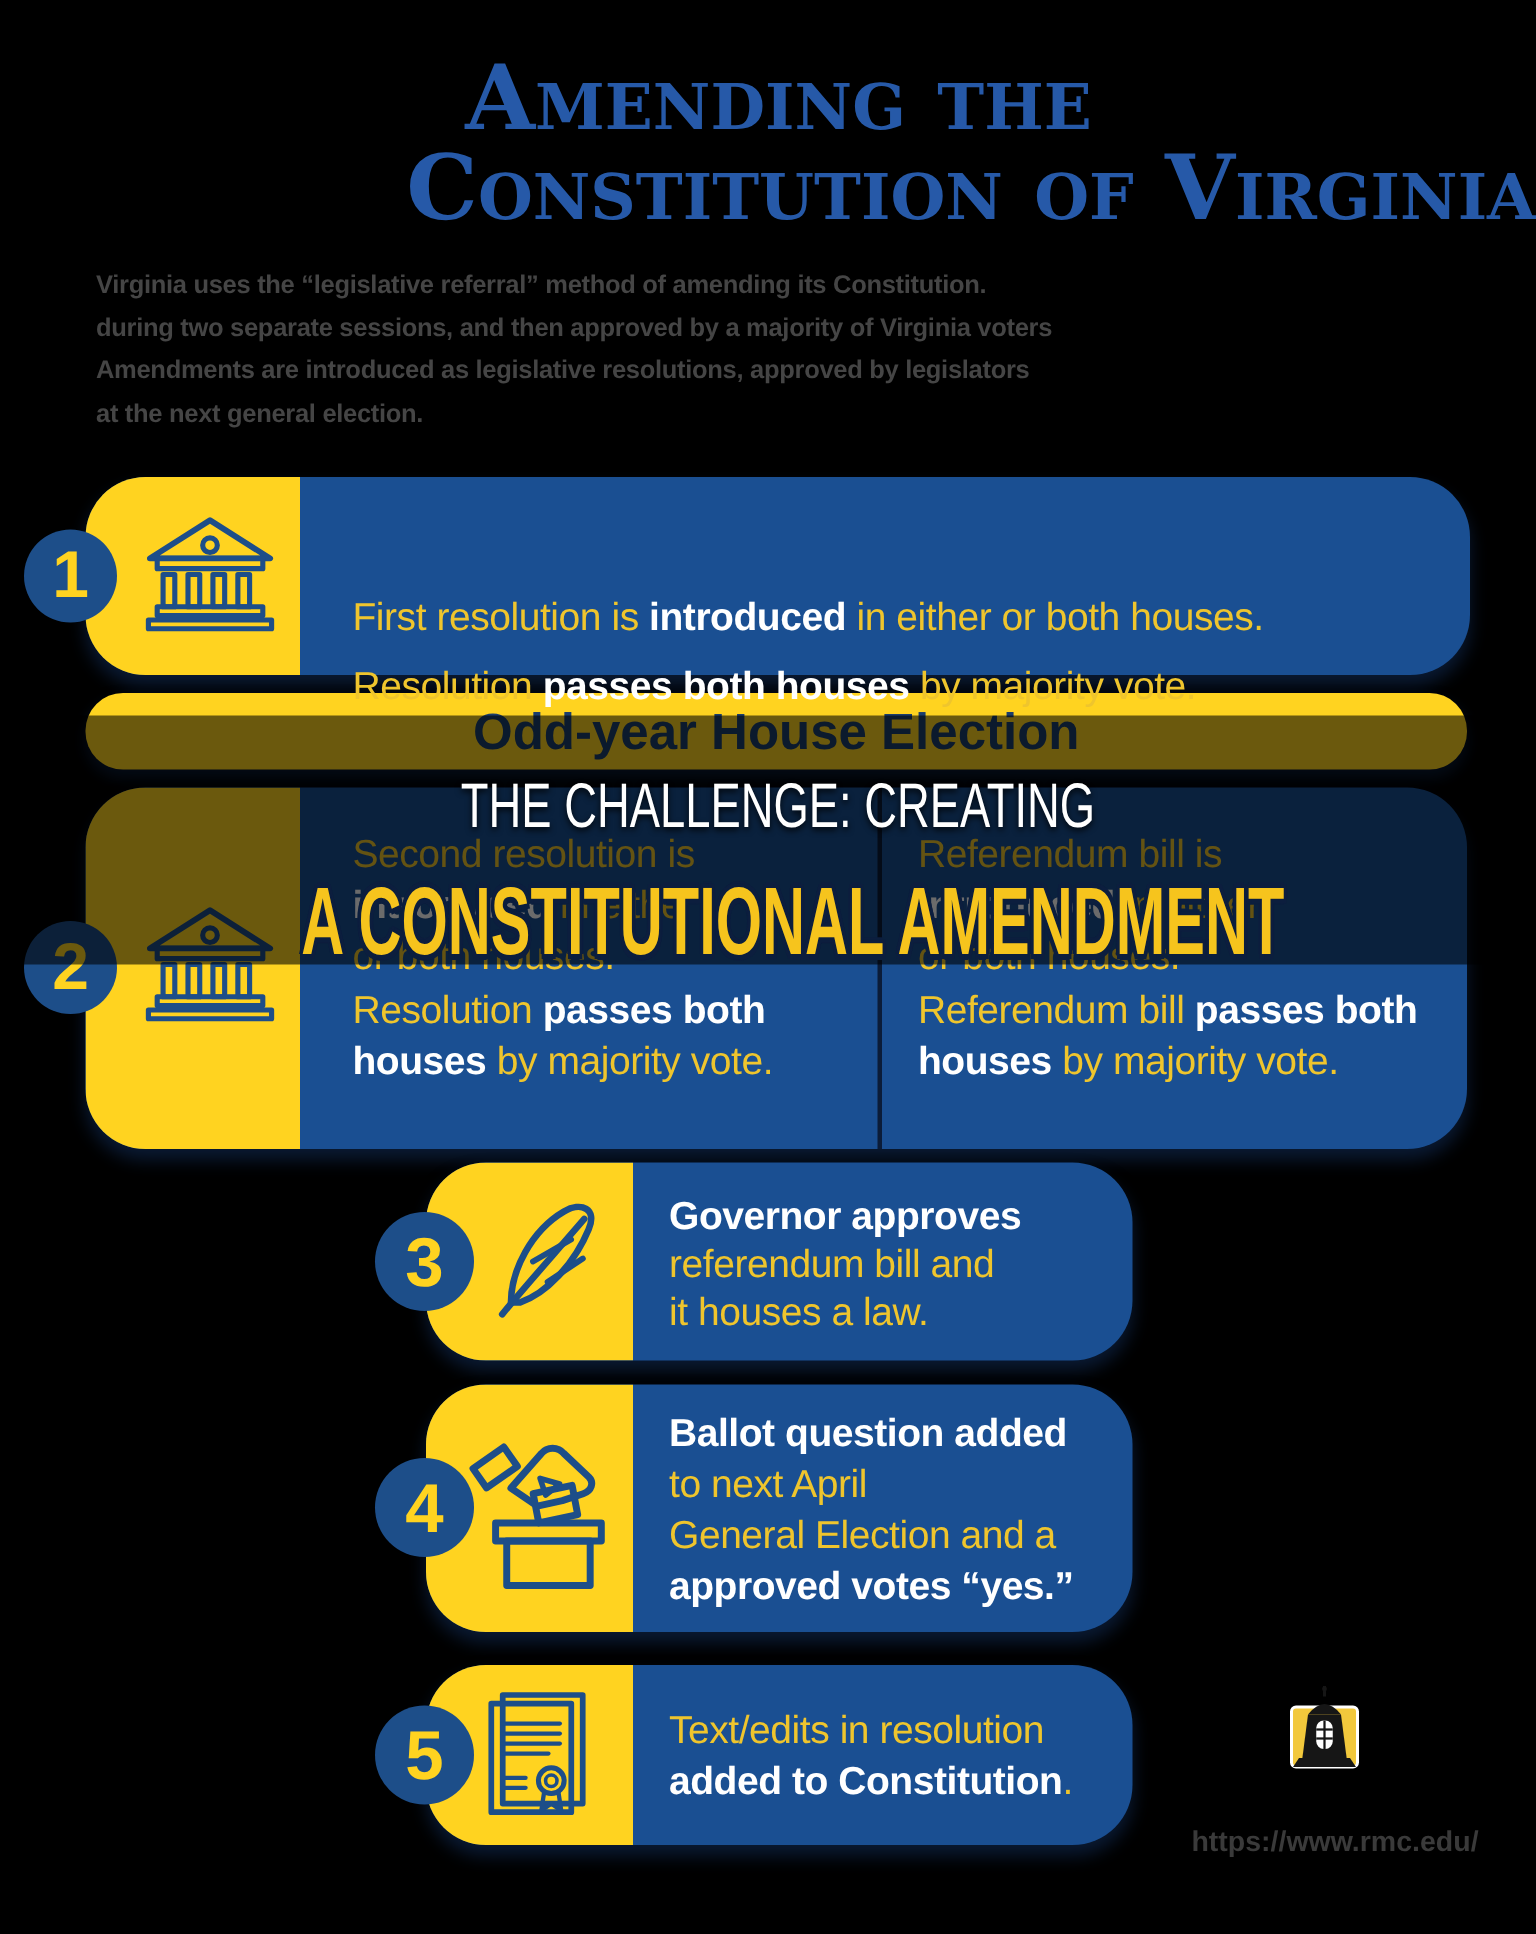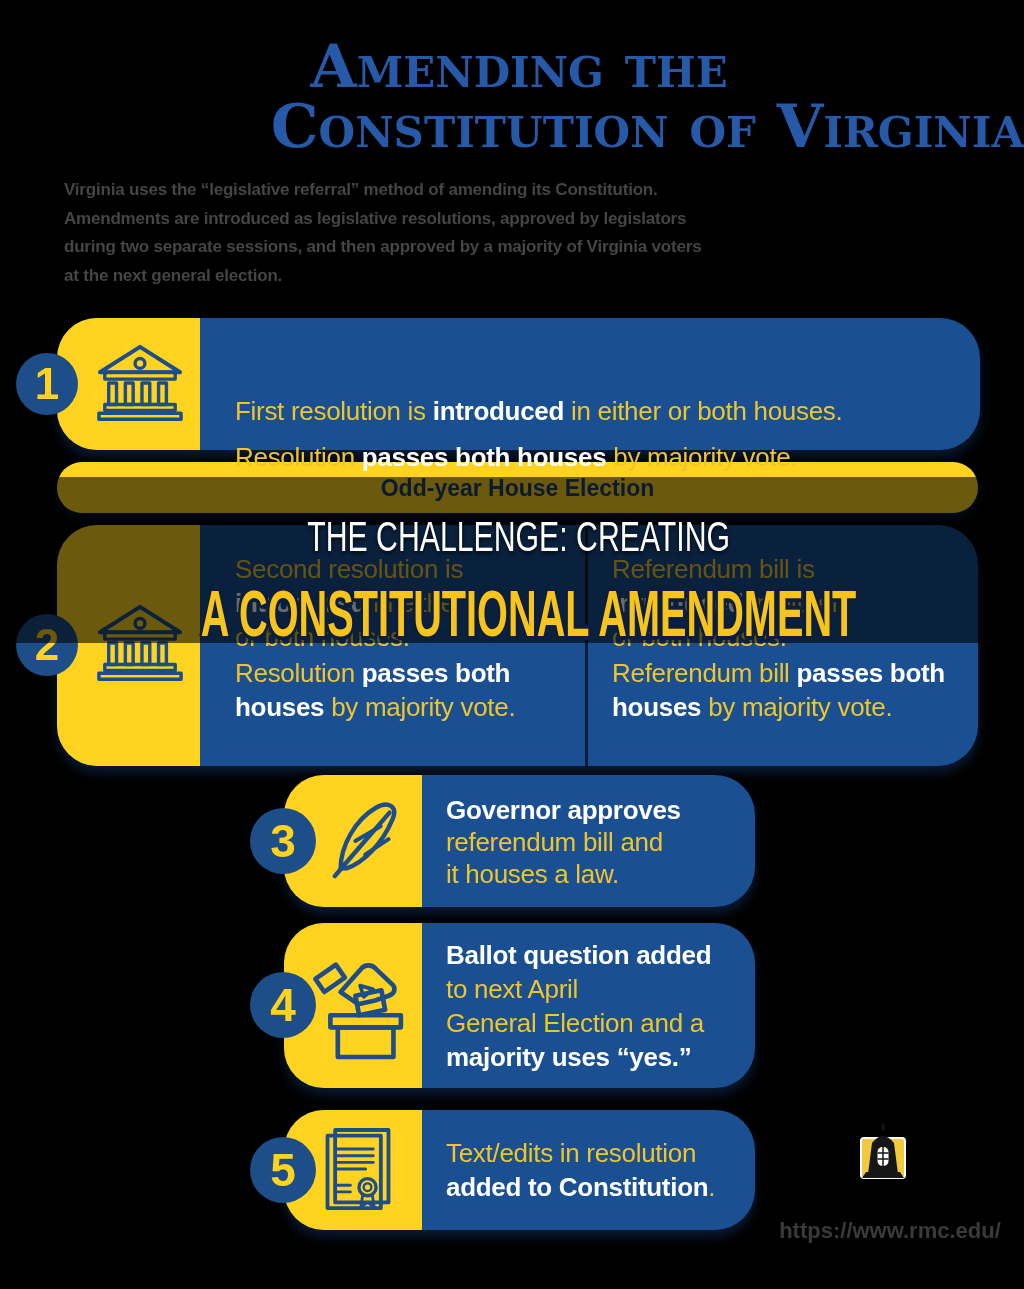--- a/index.html
+++ b/index.html
@@ -16,21 +16,21 @@
   
   .intro{position:absolute;left:64px;top:176px;width:910px;color:#454545;
          font-weight:bold;font-size:17px;line-height:28.5px;letter-spacing:-0.2px;}
 
   
   .box{position:absolute;background:#1a4f92;border-radius:40px;overflow:hidden;
        box-shadow:0 7px 11px rgba(12,30,60,0.85);}
   .ystrip{position:absolute;left:0;top:0;bottom:0;background:#ffd320;}
   .banner{position:absolute;left:57px;top:462px;width:921px;height:51px;background:#ffd320;
           border-radius:25px;text-align:center;line-height:53px;color:#1c3e6d;
-          font-weight:bold;font-size:23px;box-shadow:0 6px 10px rgba(12,30,60,0.85);}
+          font-weight:bold;font-size:34px;box-shadow:0 6px 10px rgba(12,30,60,0.85);}
 
   .numcircle{position:absolute;border-radius:50%;background:#1d4e89;color:#ffd320;
              display:flex;align-items:center;justify-content:center;
              font-weight:bold;z-index:3;}
   .numcircle.small{width:62px;height:62px;font-size:44px;}
   .numcircle.big{width:66px;height:66px;font-size:46px;}
 
   .icon{position:absolute;z-index:2;}
 
   
@@ -56,37 +56,37 @@
                transform-origin:center;text-shadow:0 2px 5px rgba(0,0,0,0.85);}
   .headline{position:absolute;left:0;right:0;top:582px;text-align:center;z-index:6;color:#f6c41d;}
   .headline span{display:inline-block;font-weight:bold;font-size:64px;line-height:64px;
                  transform:scaleX(0.62);transform-origin:center;white-space:nowrap;
                  text-shadow:3px 3px 0 #0c1e3e,-3px -3px 0 #0c1e3e,3px -3px 0 #0c1e3e,
                              -3px 3px 0 #0c1e3e,4px 0 0 #0c1e3e,-4px 0 0 #0c1e3e,
                              0 4px 0 #0c1e3e,0 -4px 0 #0c1e3e;}
 
   
   .url{position:absolute;left:772px;top:1218px;width:236px;text-align:center;
-       color:#3a3a3a;font-weight:bold;font-size:22px;z-index:2;}
+       color:#3a3a3a;font-weight:bold;font-size:19px;z-index:2;}
   .logo{position:absolute;left:858px;top:1122px;z-index:2;}
 
   svg .stroke{fill:none;stroke:#1d4e89;stroke-linejoin:round;stroke-linecap:round;}
 </style>
 </head>
 <body>
 
 <div class="stage">
 
   <div class="title l1">Amending the</div>
   <div class="title l2">Constitution of Virginia</div>
 
   <div class="intro">
     <div>Virginia uses the “legislative referral” method of amending its Constitution.</div>
+    <div>during two separate sessions, and then approved by a majority of Virginia voters</div>
     <div>Amendments are introduced as legislative resolutions, approved by legislators</div>
-    <div>during two separate sessions, and then approved by a majority of Virginia voters</div>
     <div>at the next general election.</div>
   </div>
 
   <div class="box" style="left:57px;top:318px;width:923px;height:132px;">
     <div class="ystrip" style="width:143px;"></div>
   </div>
   <div class="numcircle small" style="left:16px;top:353px;">1</div>
   <svg class="icon" style="left:96px;top:341px;" width="88" height="84" viewBox="0 0 90 84">
     <polygon class="stroke" stroke-width="4" points="45,5 86,31 4,31"></polygon>
     <circle class="stroke" stroke-width="3.5" cx="45" cy="22" r="5"></circle>
@@ -169,21 +169,21 @@
     <path class="stroke" stroke-width="5" d="M33,45 L55,20 C59,15 67,15 71,20 L89,37 C93,41 91,47 85,49 L70,54 L52,58 Z"></path>
     <path class="stroke" stroke-width="4" d="M54,38 L68,42 L58,50 Z"></path>
     <polygon class="stroke" stroke-width="5" points="49,49 77,43 81,64 53,70"></polygon>
     <rect class="stroke" stroke-width="5" x="22" y="70" width="76" height="13"></rect>
     <rect class="stroke" stroke-width="5" x="30" y="83" width="60" height="32"></rect>
   </svg>
   <div class="txt t4">
     <div class="ln"><span class="w">Ballot question added</span></div>
     <div class="ln"><span>to next April</span></div>
     <div class="ln"><span>General Election and a</span></div>
-    <div class="ln"><span class="w">majority uses “yes.”</span></div>
+    <div class="ln"><span class="w">approved votes “yes.”</span></div>
   </div>
 
   <div class="box" style="left:284px;top:1110px;width:471px;height:120px;">
     <div class="ystrip" style="width:138px;"></div>
   </div>
   <div class="numcircle big" style="left:250px;top:1137px;">5</div>
   <svg class="icon" style="left:318px;top:1124px;" width="80" height="92" viewBox="0 0 84 96">
     <rect class="stroke" stroke-width="4" x="18" y="6" width="56" height="76"></rect>
     <rect class="stroke" stroke-width="4" x="10" y="12" width="56" height="76" fill="#ffd320"></rect>
     <line class="stroke" stroke-width="3" x1="18" y1="26" x2="58" y2="26"></line>

